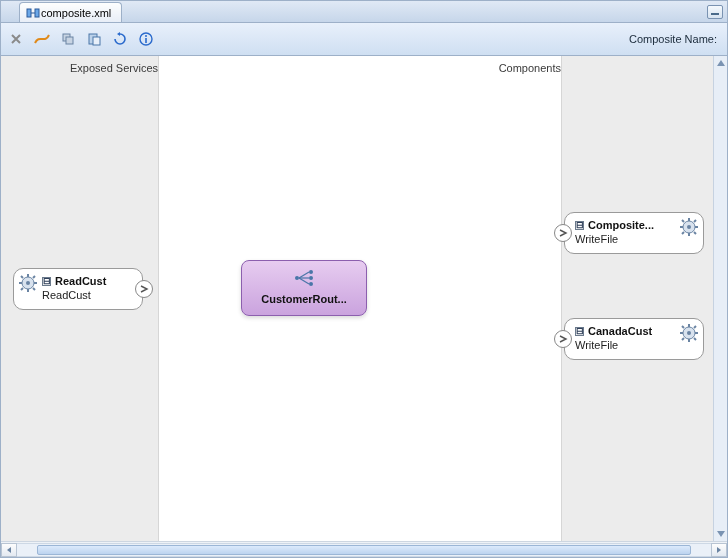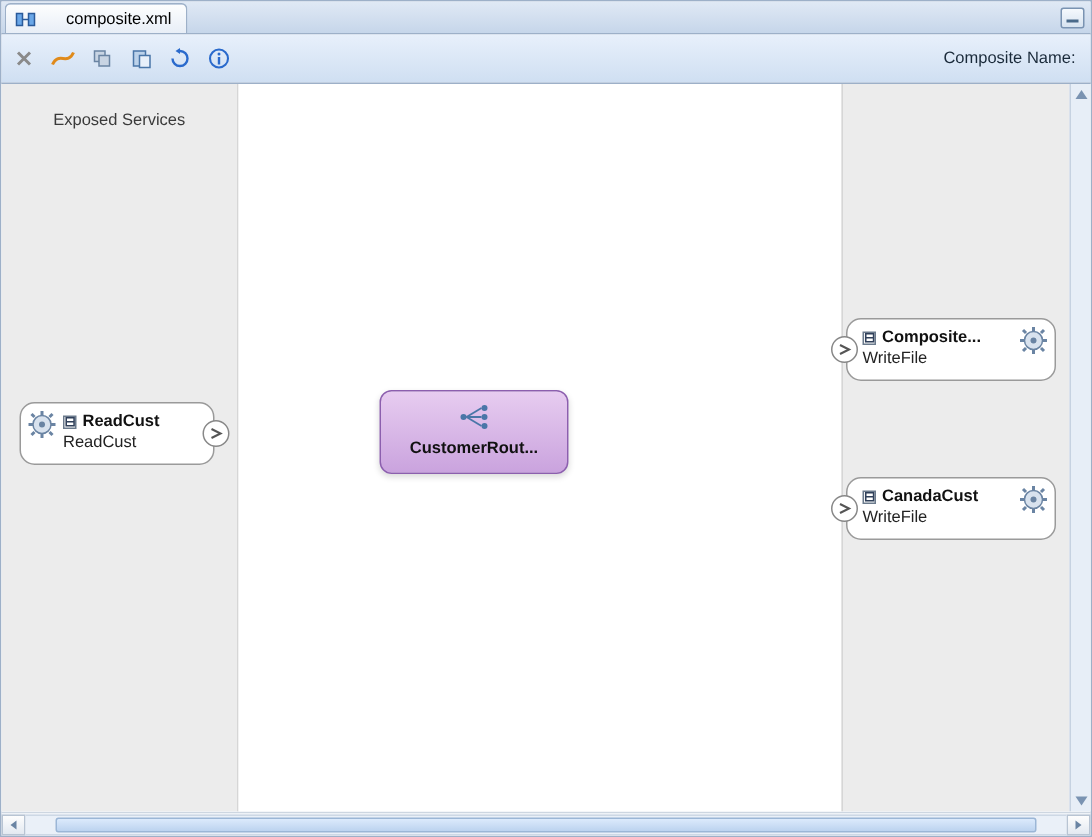--- a/index.html
+++ b/index.html
@@ -24,29 +24,29 @@
     display: flex;
     align-items: flex-end;
     background: linear-gradient(#e0e9f5, #c6d6ea);
     border-bottom: 1px solid #9db0c8;
     height: 22px;
     position: relative;
   }
   .tab {
     display: flex;
     align-items: center;
-    gap: 20px;
+    gap: 1px;
     background: linear-gradient(#fdfefe, #e8eef7);
     border: 1px solid #9db0c8;
     border-bottom: none;
     border-top-left-radius: 4px;
     border-top-right-radius: 4px;
     padding: 2px 10px 2px 6px;
     height: 20px;
-    margin-left: 2px;
+    margin-left: 18px;
     font-size: 11px;
     cursor: pointer;
   }
   .tab-icon {
     width: 14px; height: 14px;
     display: inline-flex; align-items: center; justify-content: center;
   }
   .minimize-icon {
     position: absolute;
     right: 4px;
@@ -108,25 +108,24 @@
   .lane-components {
     flex: 1;
     background: #fff;
   }
   .lane-external {
     width: 152px;
     background: #ececec;
     border-left: 1px solid #d6d6d6;
   }
   .lane-header {
-    text-align: center;
+    text-align: right;
     font-size: 11px;
     color: #3a3a3a;
     padding: 6px 0;
-    margin-top: 12px;
   }
   .right-gutter {
     width: 14px;
     background: #e7eef7;
     border-left: 1px solid #c6d2e1;
     position: relative;
   }
   .right-gutter .arrow-up {
     position: absolute; top: 2px; left: 2px; width: 10px; height: 10px;
   }
@@ -314,22 +313,23 @@
           <div class="subtitle">ReadCust</div>
           <div class="port right">
             <svg width="10" height="10" viewBox="0 0 10 10">
                 <path d="M2 2 L8 5 L2 8" stroke="#555" stroke-width="1.4" fill="none"></path>
               </svg>
           </div>
         </div>
       </div>
 
       <div class="lane lane-components">
-
-        <div class="comp-node" style="left:94px; top:204px;">
+        <div class="lane-header">Components</div>
+
+        <div class="comp-node" style="left:82px; top:204px;">
           <div class="comp-icon">
             <svg width="22" height="18" viewBox="0 0 22 18">
               <circle cx="4" cy="9" r="2" fill="#4a76a8"></circle>
               <circle cx="18" cy="3" r="2" fill="#4a76a8"></circle>
               <circle cx="18" cy="9" r="2" fill="#4a76a8"></circle>
               <circle cx="18" cy="15" r="2" fill="#4a76a8"></circle>
               <line x1="6" y1="9" x2="16" y2="3" stroke="#4a76a8" stroke-width="1.2"></line>
               <line x1="6" y1="9" x2="16" y2="9" stroke="#4a76a8" stroke-width="1.2"></line>
               <line x1="6" y1="9" x2="16" y2="15" stroke="#4a76a8" stroke-width="1.2"></line>
             </svg>

